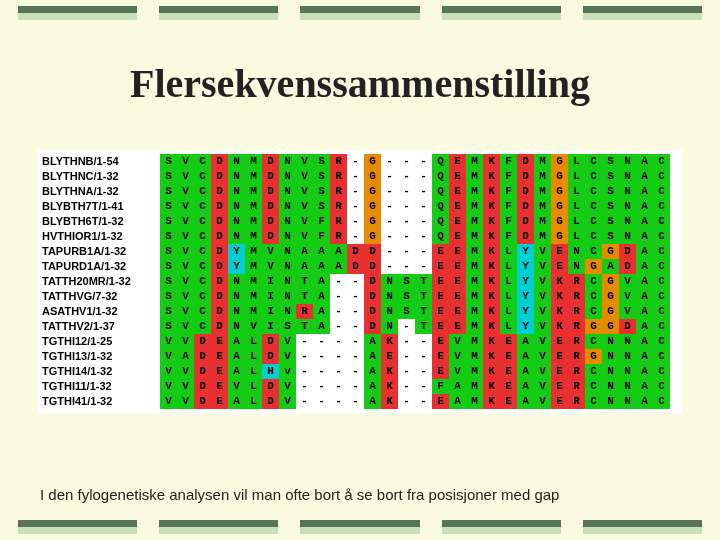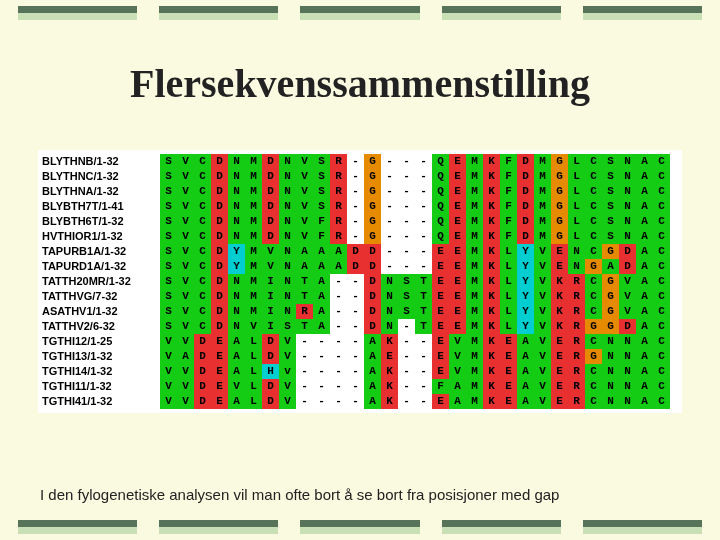--- a/index.html
+++ b/index.html
@@ -116,21 +116,21 @@
       <div class="t"></div>
       <div class="b"></div>
     </div>
 </div>
 
 <h1 class="title">Flersekvenssammenstilling</h1>
 
 <div class="msa-wrap">
   <div class="rows" id="rows">
       <div class="row">
-        <div class="name">BLYTHNB/1-32</div>
+        <div class="name">BLYTHNB/1-54</div>
         <div class="seq">
           <div class="cell" style="background: rgb(20, 204, 20); color: rgb(0, 0, 0);">S</div>
           <div class="cell" style="background: rgb(20, 204, 20); color: rgb(0, 0, 0);">V</div>
           <div class="cell" style="background: rgb(20, 204, 20); color: rgb(0, 0, 0);">C</div>
           <div class="cell" style="background: rgb(232, 48, 48); color: rgb(0, 0, 0);">D</div>
           <div class="cell" style="background: rgb(20, 204, 20); color: rgb(0, 0, 0);">N</div>
           <div class="cell" style="background: rgb(20, 204, 20); color: rgb(0, 0, 0);">M</div>
           <div class="cell" style="background: rgb(232, 48, 48); color: rgb(0, 0, 0);">D</div>
           <div class="cell" style="background: rgb(20, 204, 20); color: rgb(0, 0, 0);">N</div>
           <div class="cell" style="background: rgb(20, 204, 20); color: rgb(0, 0, 0);">V</div>
@@ -501,21 +501,21 @@
           <div class="cell" style="background: rgb(232, 48, 48); color: rgb(0, 0, 0);">K</div>
           <div class="cell" style="background: rgb(232, 48, 48); color: rgb(0, 0, 0);">R</div>
           <div class="cell" style="background: rgb(20, 204, 20); color: rgb(0, 0, 0);">C</div>
           <div class="cell" style="background: rgb(230, 138, 0); color: rgb(0, 0, 0);">G</div>
           <div class="cell" style="background: rgb(20, 204, 20); color: rgb(0, 0, 0);">V</div>
           <div class="cell" style="background: rgb(20, 204, 20); color: rgb(0, 0, 0);">A</div>
           <div class="cell" style="background: rgb(20, 204, 20); color: rgb(0, 0, 0);">C</div>
         </div>
       </div>
       <div class="row">
-        <div class="name">TATTHV2/6-32</div>
+        <div class="name">TATTHV2/1-37</div>
         <div class="seq">
           <div class="cell" style="background: rgb(20, 204, 20); color: rgb(0, 0, 0);">S</div>
           <div class="cell" style="background: rgb(20, 204, 20); color: rgb(0, 0, 0);">V</div>
           <div class="cell" style="background: rgb(20, 204, 20); color: rgb(0, 0, 0);">C</div>
           <div class="cell" style="background: rgb(232, 48, 48); color: rgb(0, 0, 0);">D</div>
           <div class="cell" style="background: rgb(20, 204, 20); color: rgb(0, 0, 0);">N</div>
           <div class="cell" style="background: rgb(20, 204, 20); color: rgb(0, 0, 0);">V</div>
           <div class="cell" style="background: rgb(20, 204, 20); color: rgb(0, 0, 0);">I</div>
           <div class="cell" style="background: rgb(20, 204, 20); color: rgb(0, 0, 0);">S</div>
           <div class="cell" style="background: rgb(20, 204, 20); color: rgb(0, 0, 0);">T</div>

